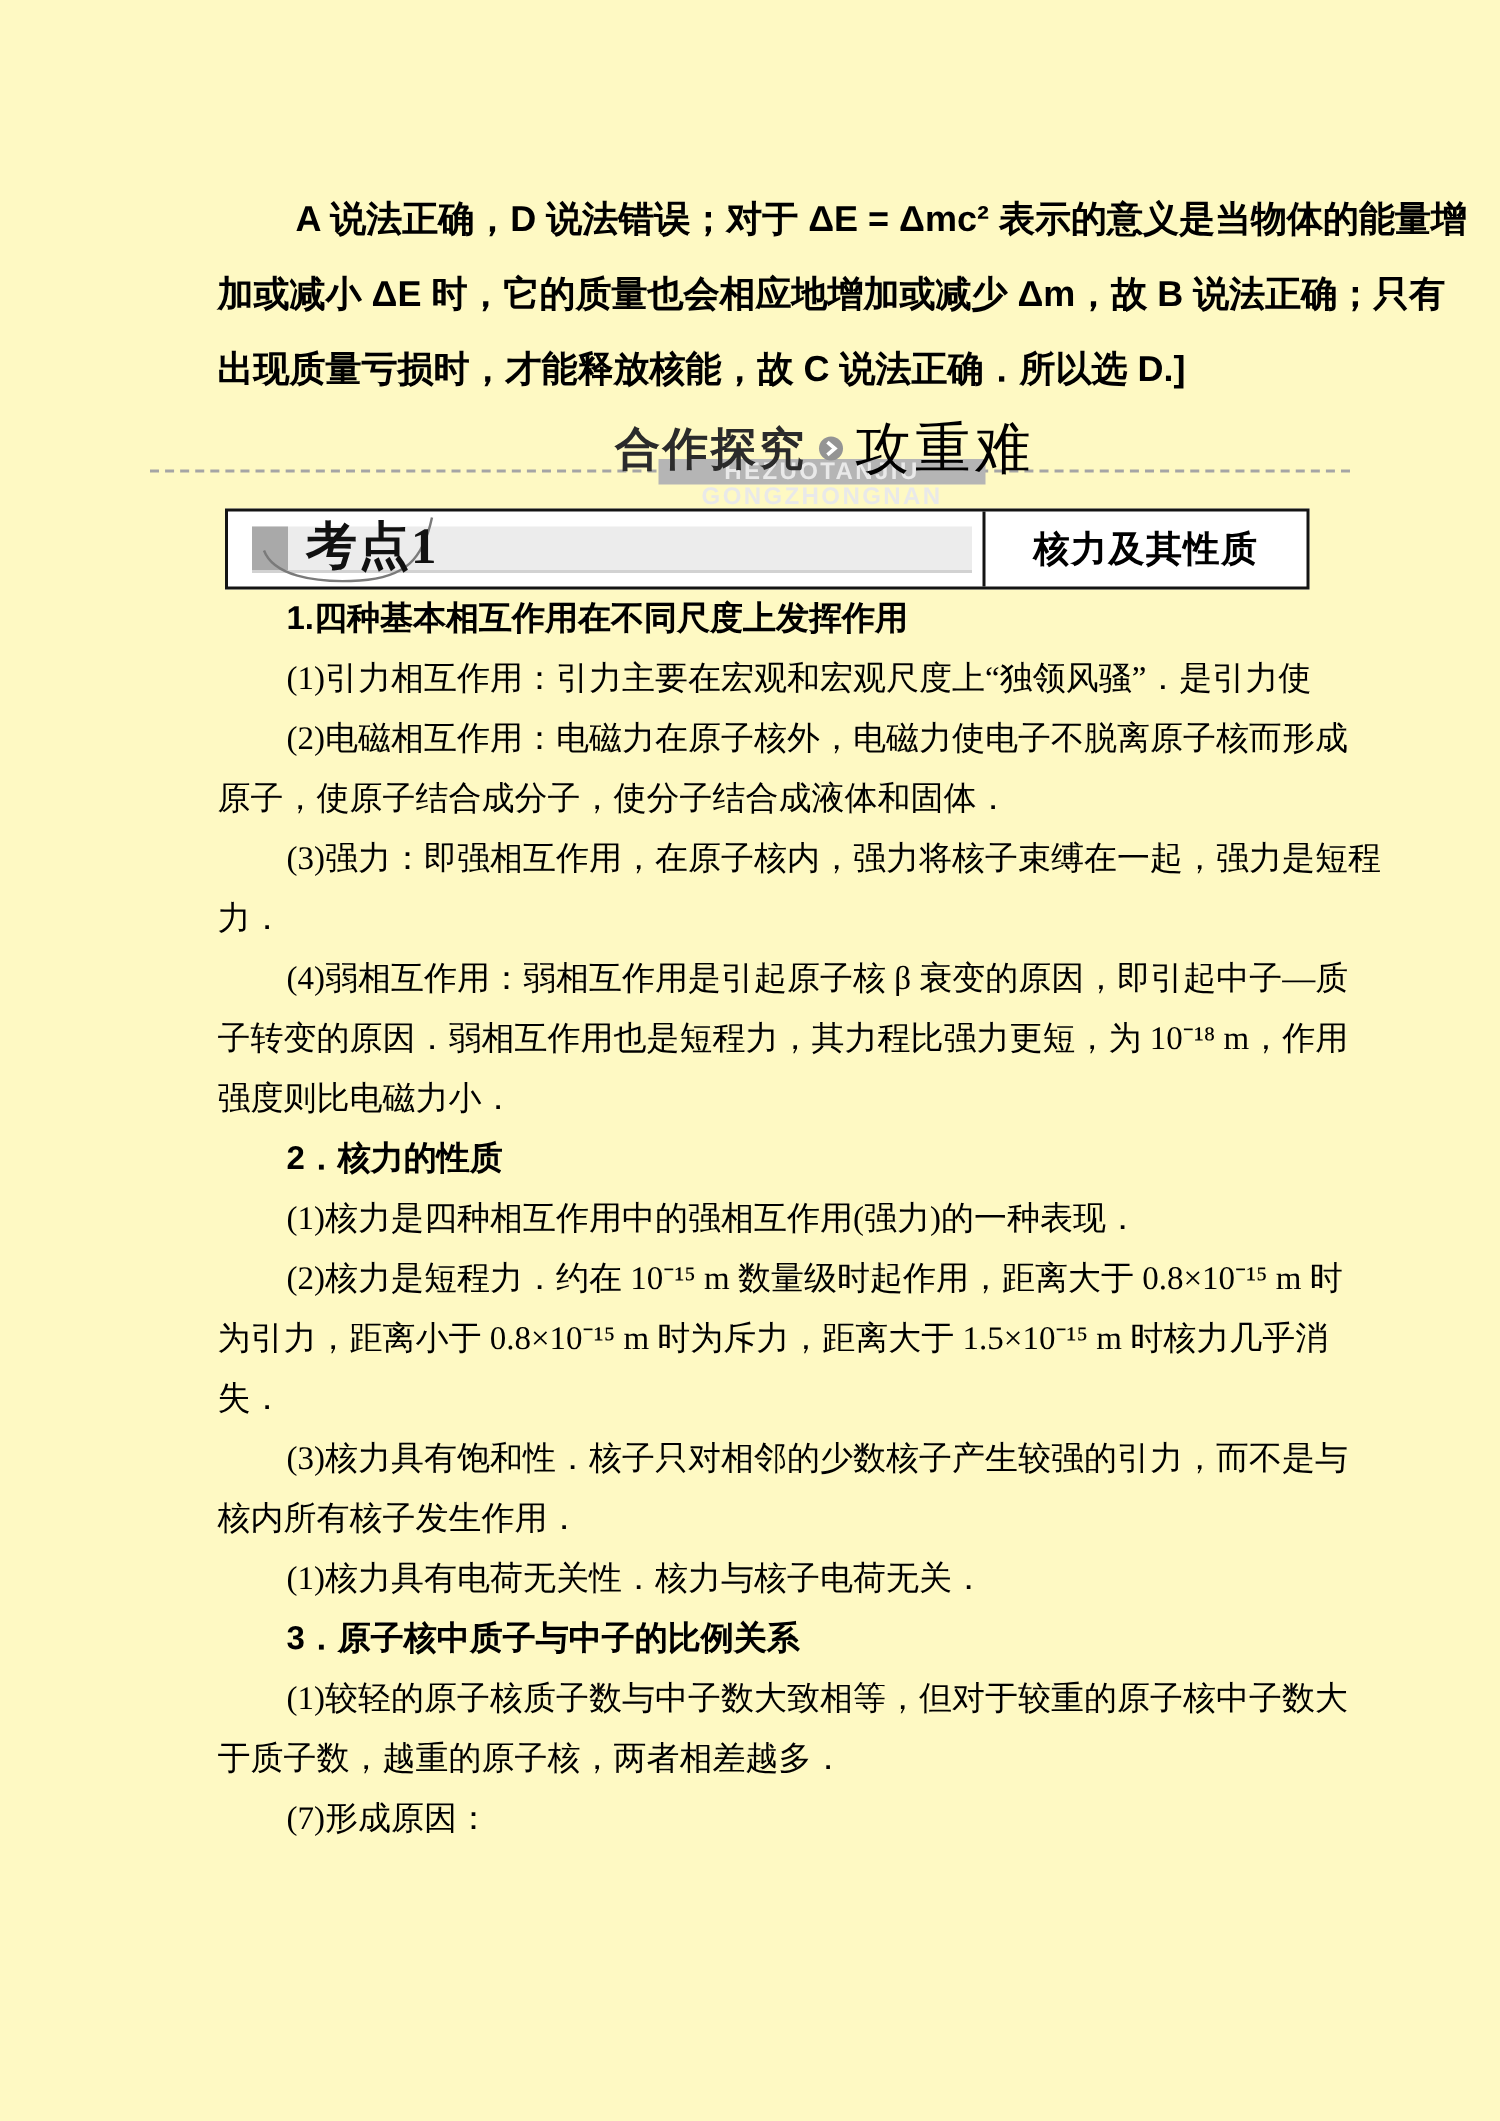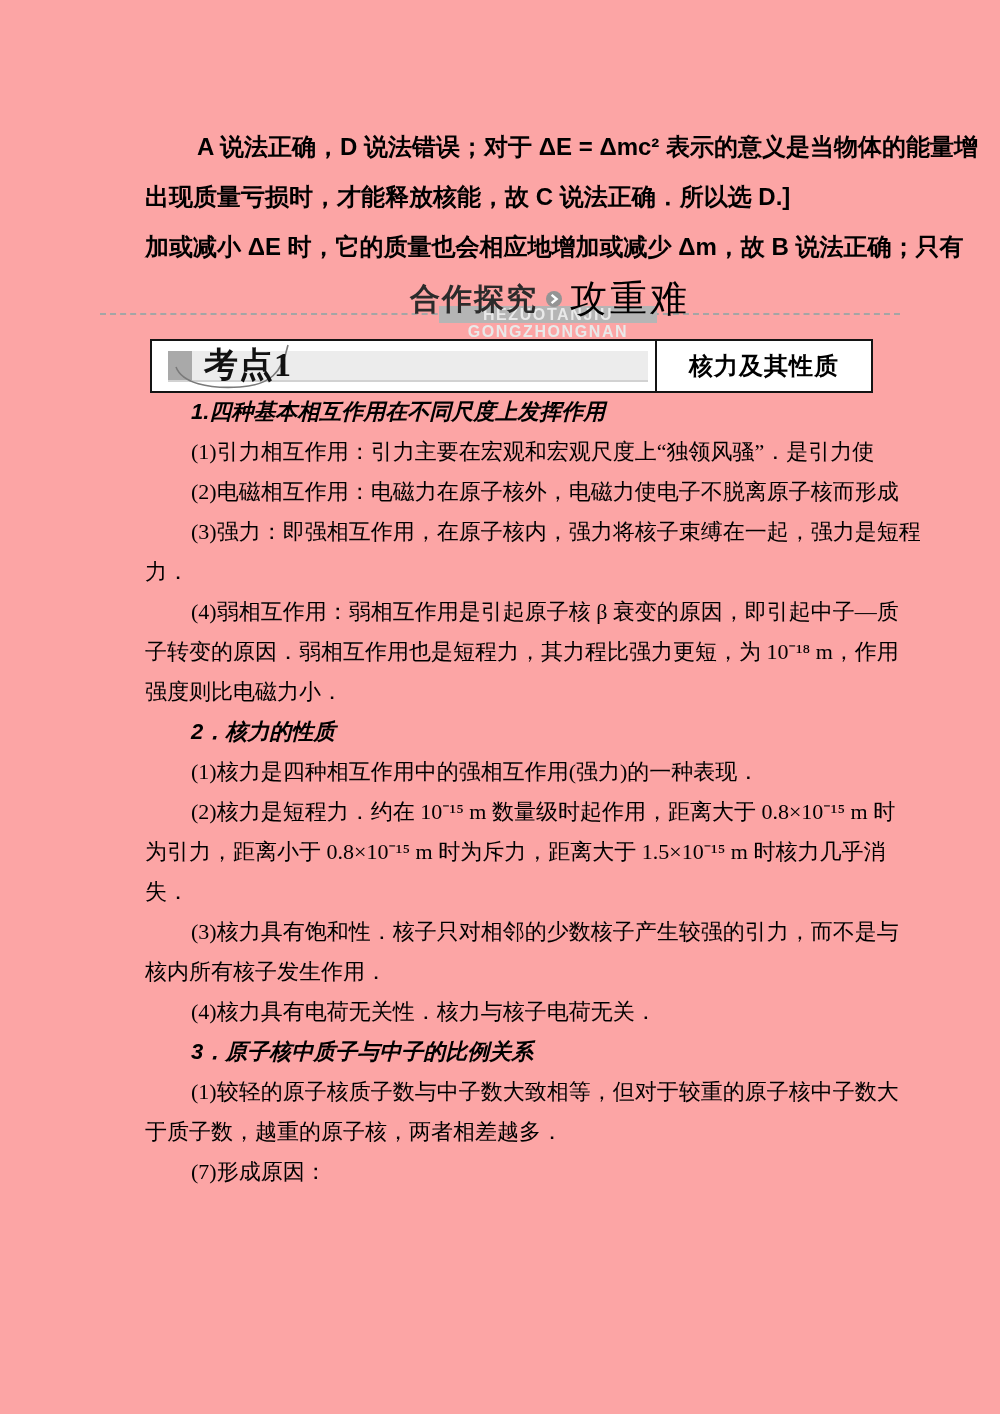--- a/index.html
+++ b/index.html
@@ -1,20 +1,20 @@
 <!DOCTYPE html>
 <html><head>
 <meta charset="utf-8">
 <style>
   html,body{margin:0;padding:0;background:#888;}
   .page{
     position:relative;
     width:1000px;height:1414px;
     margin:0 auto;
-    background:#fca5a5;
+    background:#fef9c3;
     overflow:hidden;
     color:#000;
   }
   
   .answer{
     position:absolute;top:122px;left:145px;width:740px;
     font-family:"Liberation Sans",sans-serif;
     font-weight:700;font-size:24px;line-height:50px;color:#000;
   }
   .a-line{white-space:nowrap;height:50px;}
@@ -71,31 +71,31 @@
   }
 
   
   .body-content{
     position:absolute;top:392px;left:145px;width:740px;
     font-family:"Liberation Serif",serif;
     font-size:22px;line-height:40px;color:#000;
   }
   .b-line{white-space:nowrap;height:40px;}
   .b-line.indent{padding-left:46px;}
-  .b-line.bold{font-family:"Liberation Sans",sans-serif;font-weight:700;font-style:italic;}
+  .b-line.bold{font-family:"Liberation Sans",sans-serif;font-weight:700;}
 </style>
 </head>
 <body>
 
 <div class="page">
 
   <div class="answer">
     <div class="a-line indent">A 说法正确，D 说法错误；对于 ΔE = Δmc² 表示的意义是当物体的能量增</div>
+    <div class="a-line">加或减小 ΔE 时，它的质量也会相应地增加或减少 Δm，故 B 说法正确；只有</div>
     <div class="a-line">出现质量亏损时，才能释放核能，故 C 说法正确．所以选 D.]</div>
-    <div class="a-line">加或减小 ΔE 时，它的质量也会相应地增加或减少 Δm，故 B 说法正确；只有</div>
   </div>
 
   <div class="hdr-dash"></div>
   <div class="hdr-pinyin">HEZUOTANJIU GONGZHONGNAN</div>
   <div class="hdr-title">
     <span class="hdr-left">合作探究</span>
     <span class="hdr-icon">
       <svg width="18" height="18" viewBox="0 0 18 18">
         <circle cx="9" cy="9" r="8" fill="#949494"></circle>
         <path d="M6.6 4.8 L11.6 9 L6.6 13.2" stroke="#ffffff" stroke-width="2.4" fill="none"></path>
@@ -114,32 +114,33 @@
         <span class="klabel">考点1</span>
       </div>
     </div>
     <div class="kbox-right">核力及其性质</div>
   </div>
 
   <div class="body-content" id="body-lines">
       <div class="b-line indent bold">1.四种基本相互作用在不同尺度上发挥作用</div>
       <div class="b-line indent">(1)引力相互作用：引力主要在宏观和宏观尺度上“独领风骚”．是引力使</div>
       <div class="b-line indent">(2)电磁相互作用：电磁力在原子核外，电磁力使电子不脱离原子核而形成</div>
+      <div class="b-line">原子，使原子结合成分子，使分子结合成液体和固体．</div>
       <div class="b-line indent">(3)强力：即强相互作用，在原子核内，强力将核子束缚在一起，强力是短程</div>
       <div class="b-line">力．</div>
       <div class="b-line indent">(4)弱相互作用：弱相互作用是引起原子核 β 衰变的原因，即引起中子—质</div>
       <div class="b-line">子转变的原因．弱相互作用也是短程力，其力程比强力更短，为 10⁻¹⁸ m，作用</div>
       <div class="b-line">强度则比电磁力小．</div>
       <div class="b-line indent bold">2．核力的性质</div>
       <div class="b-line indent">(1)核力是四种相互作用中的强相互作用(强力)的一种表现．</div>
       <div class="b-line indent">(2)核力是短程力．约在 10⁻¹⁵ m 数量级时起作用，距离大于 0.8×10⁻¹⁵ m 时</div>
       <div class="b-line">为引力，距离小于 0.8×10⁻¹⁵ m 时为斥力，距离大于 1.5×10⁻¹⁵ m 时核力几乎消</div>
       <div class="b-line">失．</div>
       <div class="b-line indent">(3)核力具有饱和性．核子只对相邻的少数核子产生较强的引力，而不是与</div>
       <div class="b-line">核内所有核子发生作用．</div>
-      <div class="b-line indent">(4)核力具有电荷无关性．核力与核子电荷无关．</div>
+      <div class="b-line indent">(1)核力具有电荷无关性．核力与核子电荷无关．</div>
       <div class="b-line indent bold">3．原子核中质子与中子的比例关系</div>
       <div class="b-line indent">(1)较轻的原子核质子数与中子数大致相等，但对于较重的原子核中子数大</div>
       <div class="b-line">于质子数，越重的原子核，两者相差越多．</div>
       <div class="b-line indent">(7)形成原因：</div>
     </div>
 
 </div>
 
 </body></html>

